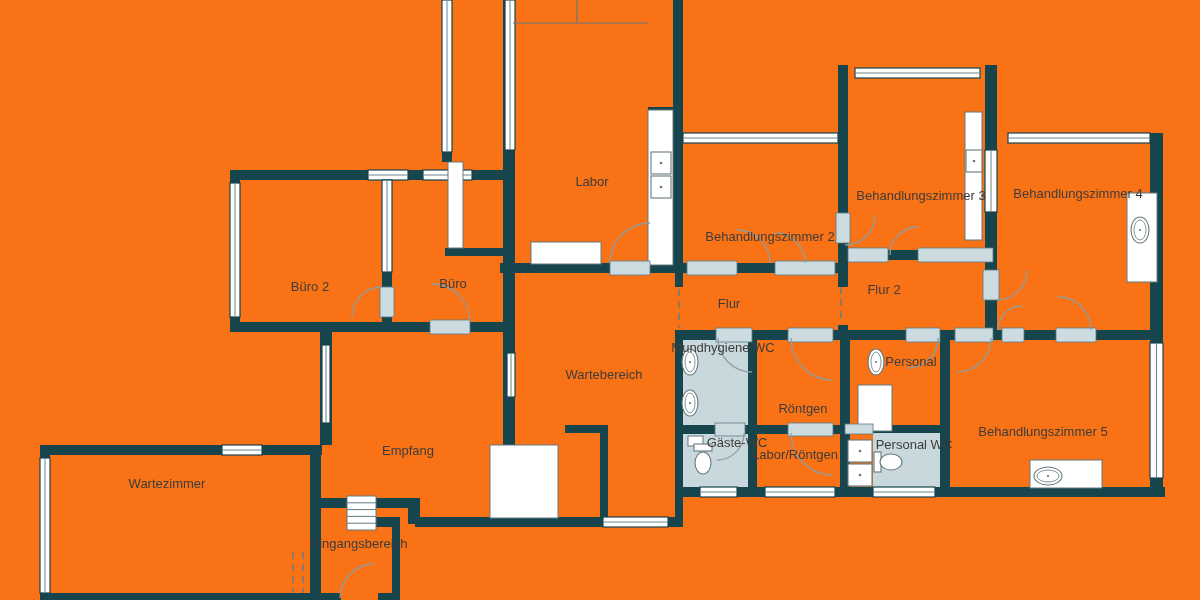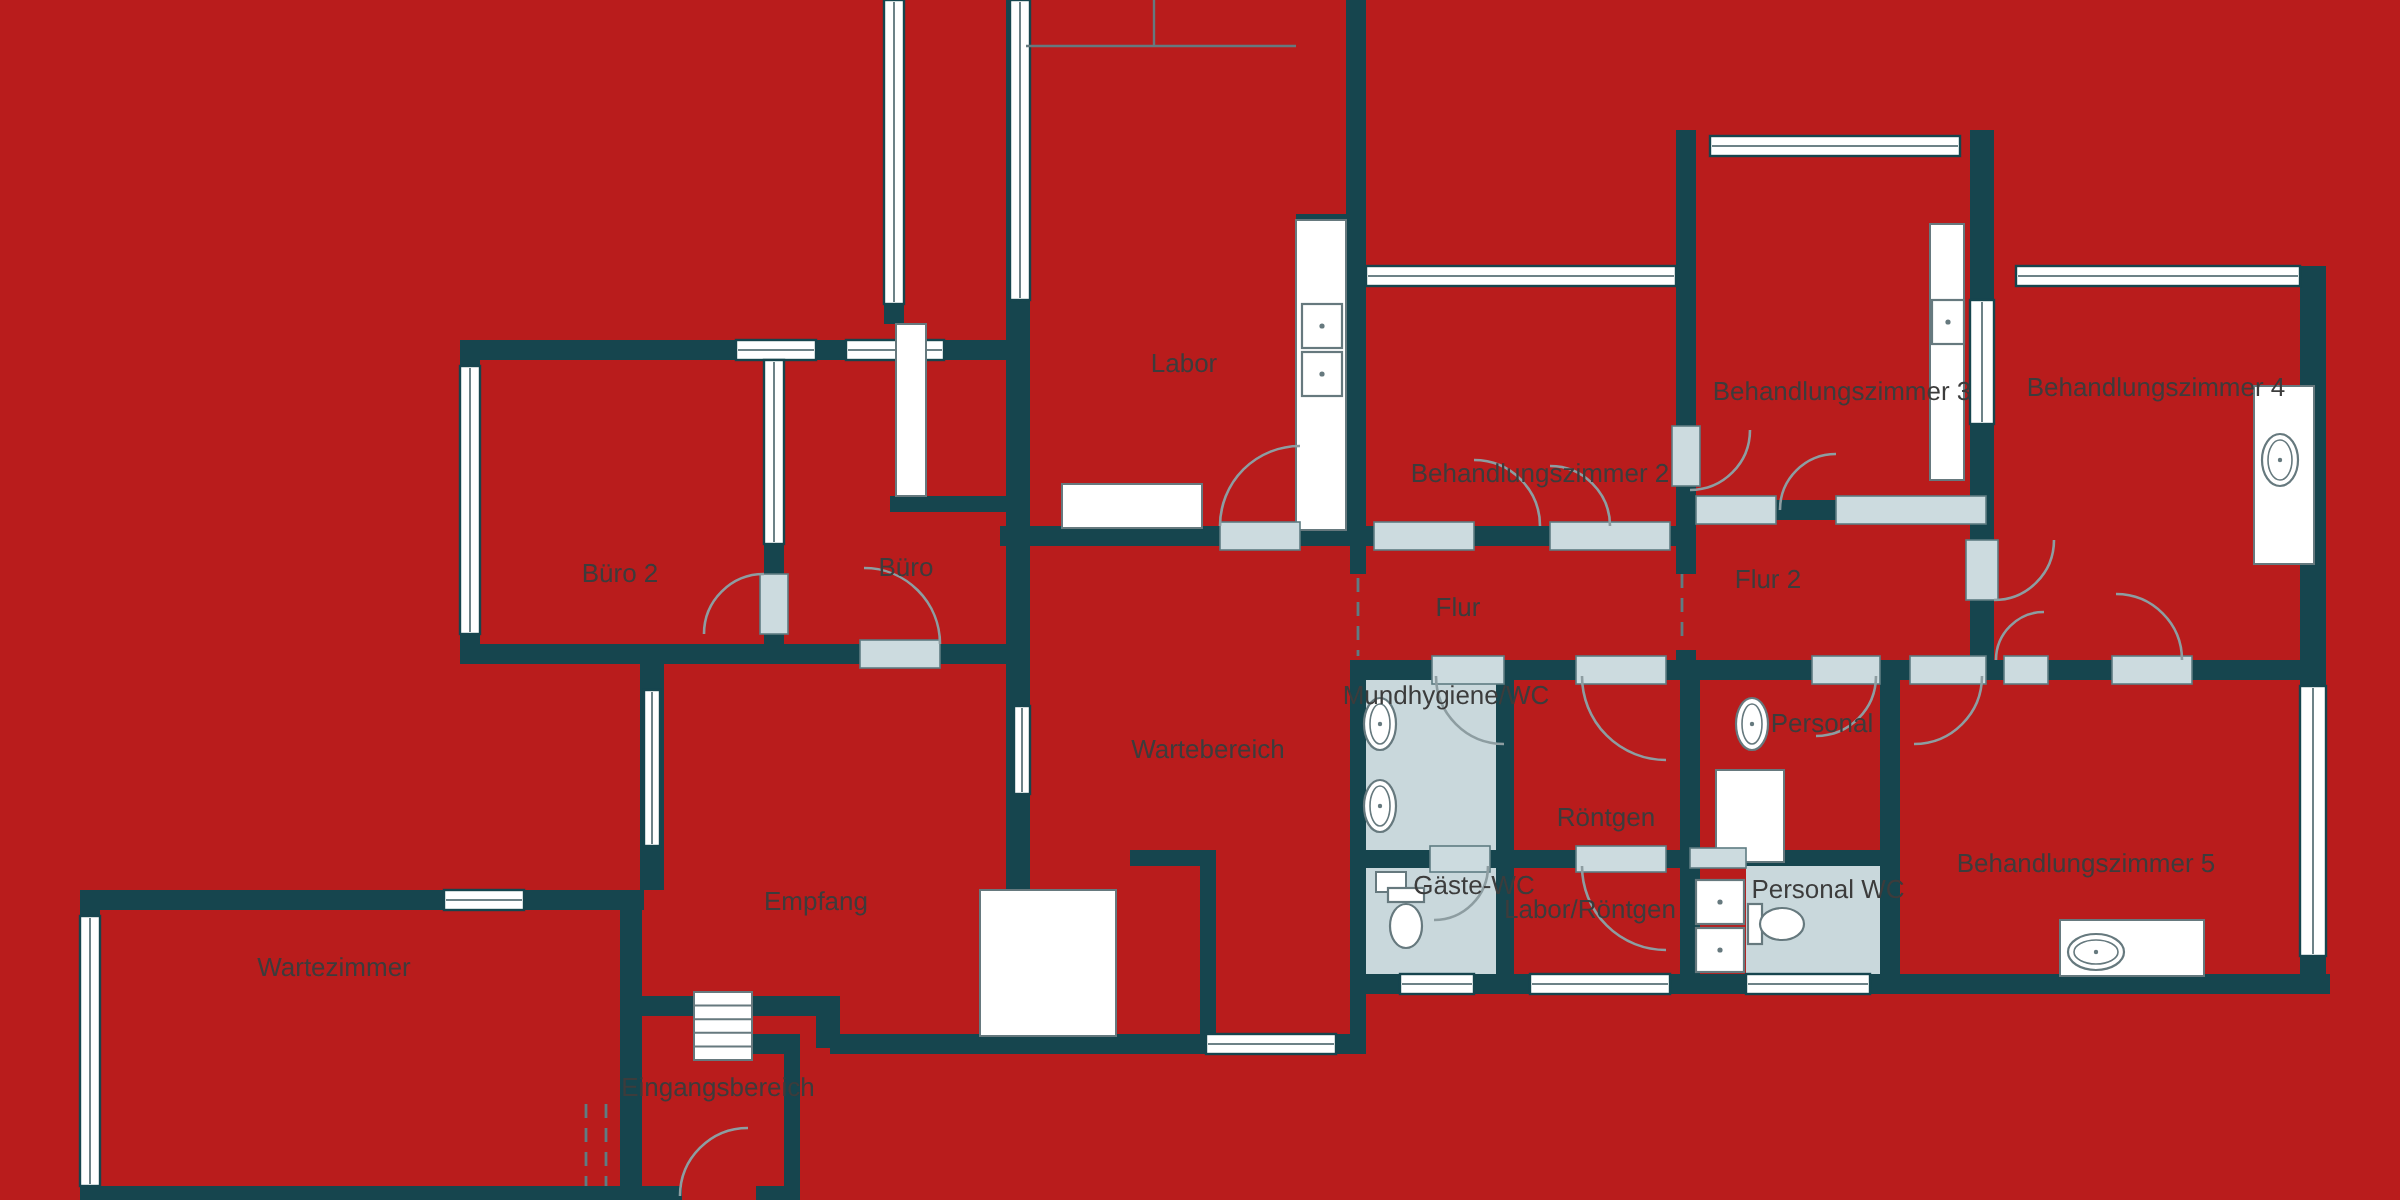--- a/index.html
+++ b/index.html
@@ -1,16 +1,16 @@
 <!DOCTYPE html>
 <html><head>
 <meta charset="utf-8">
 <style>
   html,body{margin:0;padding:0;background:#ffffff;}
-  .stage{position:relative;width:1200px;height:600px;background:#b91c1c;overflow:hidden;
+  .stage{position:relative;width:1200px;height:600px;background:#f97316;overflow:hidden;
          font-family:"Liberation Sans", sans-serif;}
   svg{display:block;}
   text{font-family:"Liberation Sans", sans-serif;}
 </style>
 </head>
 <body>
 
 <div class="stage">
   <svg id="plan" width="1200" height="600" viewBox="0 0 1200 600">
       <rect x="683" y="338" width="65" height="87" fill="#c9d8dc" stroke="none" stroke-width="0"></rect>

